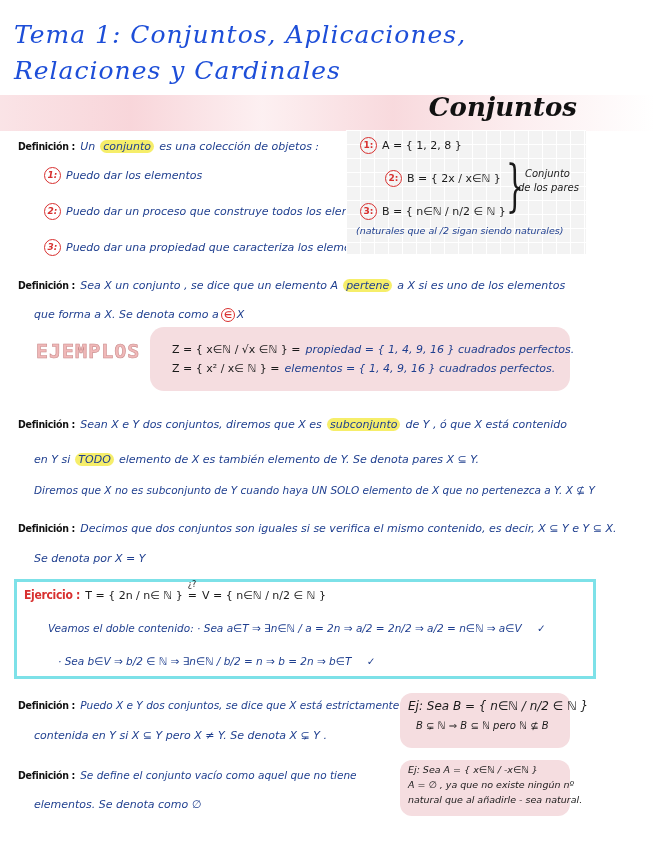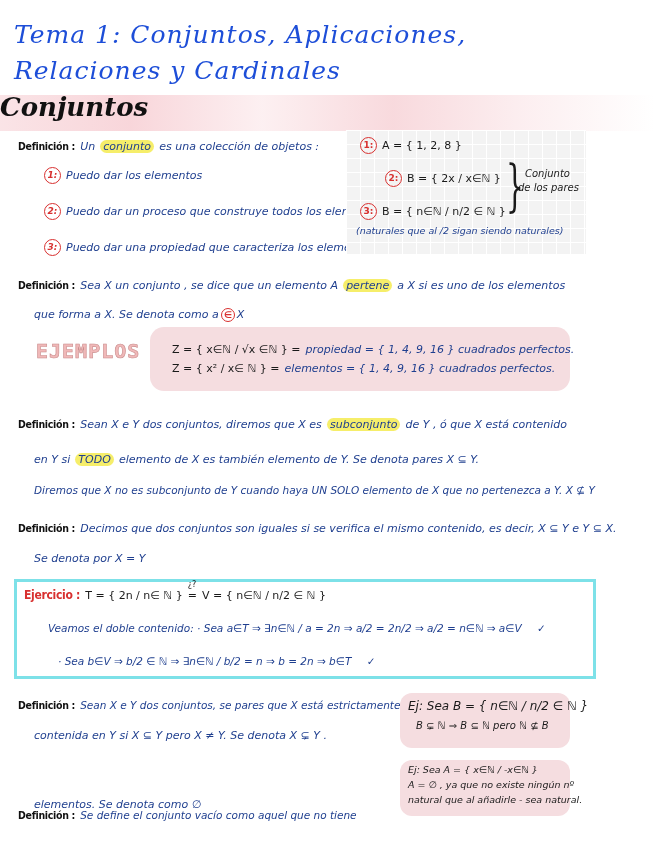--- a/index.html
+++ b/index.html
@@ -1,21 +1,21 @@
 <!DOCTYPE html>
 <html><head>
 <meta charset="utf-8">
 <style>
   html, body { margin: 0; padding: 0; background: #ffffff; }
   body { width: 655px; height: 848px; position: relative; overflow: hidden; font-family: "DejaVu Sans", sans-serif; }
   .abs { position: absolute; }
   .title-line { color: #1d4ed8; font-family: "DejaVu Serif", serif; font-style: italic; font-size: 25px; letter-spacing: 1px; white-space: nowrap; }
   .banner { left: 0; top: 95px; width: 655px; height: 36px;
     background: linear-gradient(90deg, rgba(246,205,210,0.55) 0%, rgba(246,200,206,0.75) 20%, rgba(250,225,228,0.5) 40%, rgba(246,205,210,0.75) 60%, rgba(250,225,228,0.55) 80%, rgba(255,255,255,0) 100%); }
-  .heading { left: 0; width: 577px; top: 92px; text-align: left; font-family: "DejaVu Serif", serif; font-style: italic; font-weight: bold; font-size: 26px; color: #111; }
+  .heading { left: 0; width: 577px; top: 92px; text-align: right; font-family: "DejaVu Serif", serif; font-style: italic; font-weight: bold; font-size: 26px; color: #111; }
   .blue { color: #1f3f8f; font-family: "DejaVu Sans", sans-serif; font-style: italic; font-size: 11px; white-space: nowrap; }
   .black { color: #1a1a1a; font-family: "DejaVu Sans", sans-serif; font-style: italic; font-size: 11px; white-space: nowrap; }
   .deflabel { color: #111; font-family: "DejaVu Sans Condensed", "DejaVu Sans", sans-serif; font-weight: bold; font-size: 10.5px; letter-spacing: -0.3px; }
   .hl { background: #f6ee6a; border-radius: 8px; padding: 0 3px; }
   .num { display: inline-block; width: 15px; height: 15px; border: 1.5px solid #d8302f; border-radius: 50%; color: #d8302f; font-size: 9px; line-height: 15px; text-align: center; font-weight: bold; margin-right: 5px; vertical-align: middle; }
   .grid { left: 346px; top: 130px; width: 240px; height: 124px;
     background-color: #f3f3f3;
     background-image: linear-gradient(#ffffff 1px, transparent 1px), linear-gradient(90deg, #ffffff 1px, transparent 1px);
     background-size: 14px 14px; }
   .pinkbox { background: #f5dde0; border-radius: 14px; }
@@ -116,29 +116,29 @@
   <span>Veamos el doble contenido:  · Sea  a∈T ⇒ ∃n∈ℕ / a = 2n ⇒ a/2 = 2n/2 ⇒ a/2 = n∈ℕ ⇒ a∈V</span>
   <span class="check" style="margin-left:12px;">✓</span>
 </div>
 <div class="abs blue" style="left:58px; top:655px; font-size:10.5px;">
   <span>· Sea  b∈V ⇒ b/2 ∈ ℕ ⇒ ∃n∈ℕ / b/2 = n  ⇒  b = 2n  ⇒ b∈T</span>
   <span class="check" style="margin-left:12px;">✓</span>
 </div>
 
 <div class="abs" style="left:18px; top:694px;">
   <span class="deflabel">Definición :</span>
-  <span class="blue" style="font-size:10.5px;">Sean X e Y dos conjuntos, se pares que X está estrictamente</span>
+  <span class="blue" style="font-size:10.5px;">Puedo X e Y dos conjuntos, se dice que X está estrictamente</span>
 </div>
 <div class="abs blue" style="left:34px; top:729px;">contenida en Y si  X ⊆ Y  pero  X ≠ Y.  Se denota  X ⊊ Y .</div>
 
 <div class="abs pinkbox" style="left:400px; top:693px; width:170px; height:55px; border-radius:12px;"></div>
 <div class="abs black" style="left:408px; top:699px; font-size:12px;">Ej: Sea  B = { n∈ℕ / n/2 ∈ ℕ }</div>
 <div class="abs black" style="left:416px; top:720px; font-size:10px;">B ⊊ ℕ ⇒ B ⊆ ℕ   pero   ℕ ⊈ B</div>
 
-<div class="abs" style="left:18px; top:764px;margin-top:40px;">
+<div class="abs" style="left:18px; top:764px;">
   <span class="deflabel">Definición :</span>
   <span class="blue" style="font-size:10.5px;">Se define el conjunto vacío como aquel que no tiene</span>
 </div>
 <div class="abs blue" style="left:34px; top:798px;">elementos.  Se denota como  ∅</div>
 
 <div class="abs pinkbox" style="left:400px; top:760px; width:170px; height:56px; border-radius:12px;"></div>
 <div class="abs black" style="left:408px; top:764px; font-size:9.5px;">Ej: Sea  A = { x∈ℕ / -x∈ℕ }</div>
 <div class="abs black" style="left:408px; top:779px; font-size:9.5px;">A = ∅ , ya que no existe ningún nº</div>
 <div class="abs black" style="left:408px; top:794px; font-size:9.5px;">natural que al añadirle - sea natural.</div>
 

